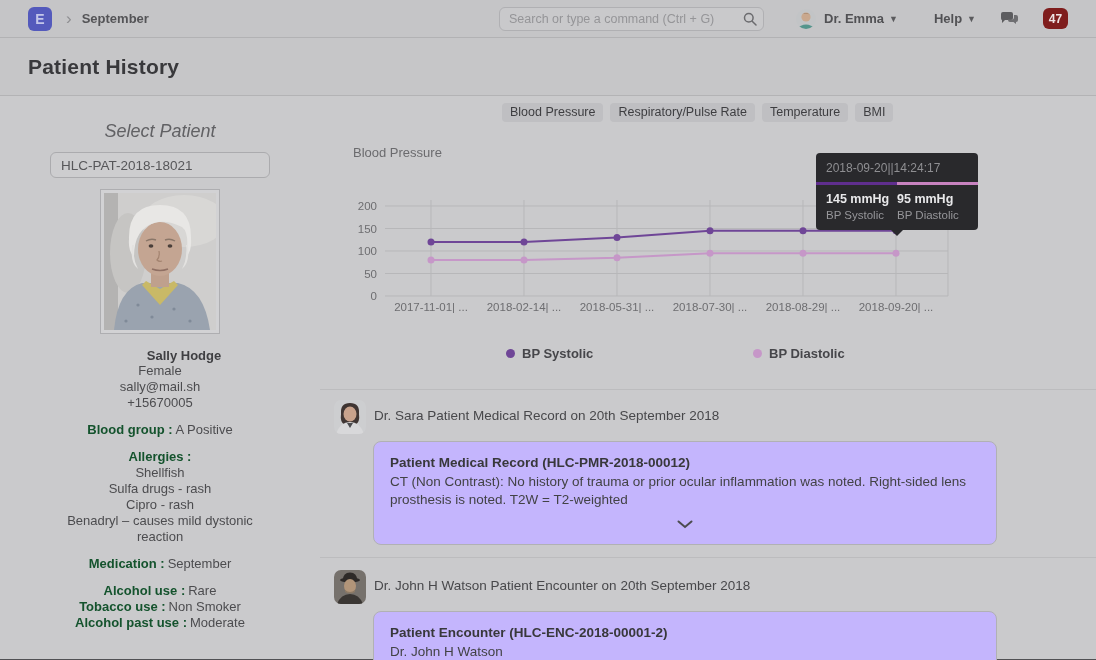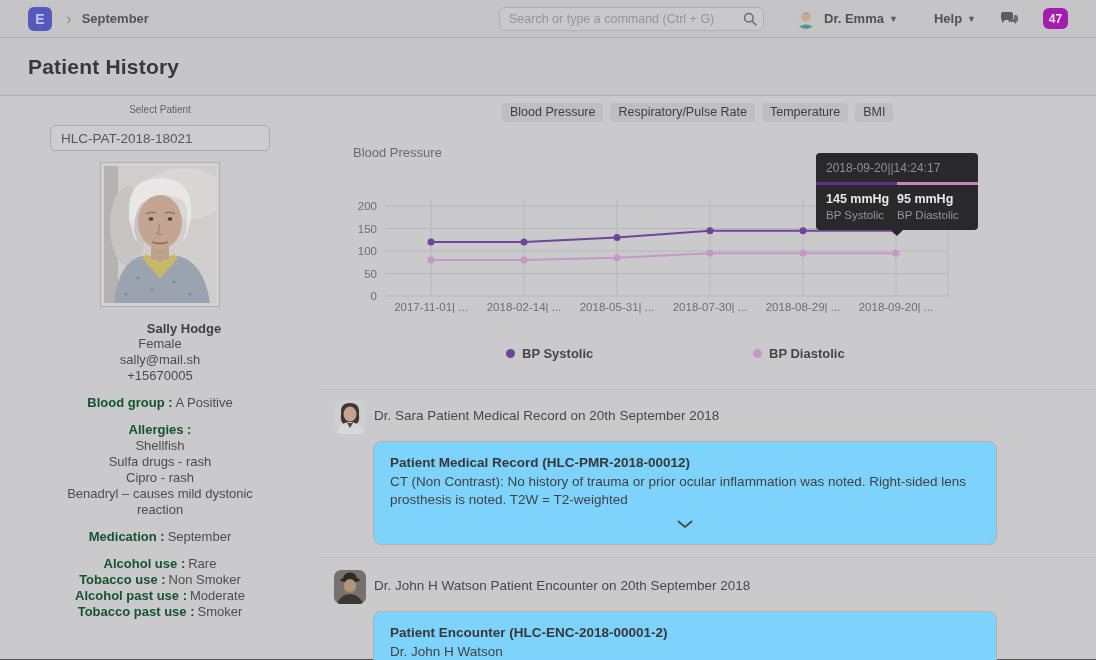--- a/index.html
+++ b/index.html
@@ -28,36 +28,36 @@
     font-family:inherit; outline:none; }
   .searchbox input::placeholder { color:#959598; }
   .search-icon { position:absolute; right:7px; top:5px; }
   .user, .helpmenu { display:flex; align-items:center; font-size:13px; font-weight:700;
     color:#515154; cursor:pointer; }
   .user { margin-right:36px; }
   .avatar-sm { width:20px; height:20px; border-radius:50%; overflow:hidden; margin-right:8px;
     flex:0 0 auto; }
   .caret { font-size:9px; color:#5b5b5e; margin-left:5px; }
   .chaticon { margin:0 24px 0 24px; cursor:pointer; display:flex; }
-  .notif { min-width:25px; height:21px; background:#a21caf; border-radius:6px;
+  .notif { min-width:25px; height:21px; background:#7f1d1d; border-radius:6px;
     color:#eee4e4; font-size:12px; font-weight:700; display:flex; align-items:center;
     justify-content:center; padding:0 5px; cursor:pointer; }
 
   
   .page-head { height:58px; background:#c6c6c8; border-bottom:1px solid #b3b3b5;
     display:flex; align-items:center; padding:0 28px; }
   .page-head h1 { font-size:21px; font-weight:700; color:#39393c; letter-spacing:.2px; }
 
   
   .content { display:flex; height:563px; background:#cacacc; }
   .sidebar { width:320px; flex:0 0 320px; text-align:center; font-size:13px; color:#4c4c4f; }
   .main { position:relative; width:776px; flex:1; }
 
   
-  .select-label { margin-top:8px; font-size:10px; color:#616164; }
+  .select-label { margin-top:25px; font-size:18px; color:#616164;font-style:italic; }
   .patient-input { display:block; width:220px; height:26px; margin:10px auto 0;
     border:1px solid #ababae; border-radius:6px; background:#cdcdcf; font-size:13.5px;
     color:#57575a; padding:0 10px; font-family:inherit; outline:none; }
   .photo-frame { width:120px; height:145px; margin:11px auto 0; border:1px solid #aeaeb1;
     background:#d2d2d4; padding:3px; }
   .photo-frame svg { display:block; }
   .p-name { margin-top:14px; font-weight:700; color:#3f3f42;padding-left:48px; }
   .p-line { line-height:16px; }
   .sb-gap { height:11px; }
   .kv b, .p-heading { font-weight:700; color:#14532d; }
@@ -95,21 +95,21 @@
     font-weight:700; color:#46464a; }
   .legend-item.li-0 { left:186px; } .legend-item.li-1 { left:433px; }
   .legend-dot { width:9px; height:9px; border-radius:50%; margin-right:7px; }
 
   
   .records { position:absolute; top:293px; left:0; width:776px; border-top:1px solid #bcbcbe;
     padding-top:10px; }
   .record-head { display:flex; align-items:flex-start; padding-left:14px; }
   .r-avatar { width:32px; height:34px; border-radius:7px; overflow:hidden; flex:0 0 auto; }
   .r-heading { font-size:13.5px; color:#48484b; margin:8px 0 0 8px; }
-  .record-card { margin:7px 99px 0 53px; background:#7dd3fc; border:1px solid #b1b1b4;
+  .record-card { margin:7px 99px 0 53px; background:#c4b5fd; border:1px solid #b1b1b4;
     border-radius:8px; padding:13px 16px 10px; }
   .rc-title { font-size:13.5px; font-weight:700; color:#38383b; }
   .rc-line { font-size:13.5px; color:#424245; line-height:17.5px; margin-top:3px; }
   .expand-btn { display:block; margin:7px auto 0; background:none; border:none; cursor:pointer;
     padding:2px 6px; }
   .record-divider { border:none; border-top:1px solid #bcbcbe; margin:12px 0 0; }
   .record-2 { margin-top:12px; }
 </style>
 </head>
 <body>
@@ -213,23 +213,20 @@
       </div>
       <div class="sb-gap"></div>
       <div class="kv">
         <b>Alcohol use :</b><span class="v">Rare</span>
       </div>
       <div class="kv">
         <b>Tobacco use :</b><span class="v">Non Smoker</span>
       </div>
       <div class="kv">
         <b>Alcohol past use :</b><span class="v">Moderate</span>
-      </div>
-      <div class="kv">
-        <b>Tobacco past use :</b><span class="v">Smoker</span>
       </div>
     </aside>
 
     <main class="main">
 
       <div class="tabs">
         <span class="tab-pill">Blood Pressure</span>
         <span class="tab-pill">Respiratory/Pulse Rate</span>
         <span class="tab-pill">Temperature</span>
         <span class="tab-pill">BMI</span>

